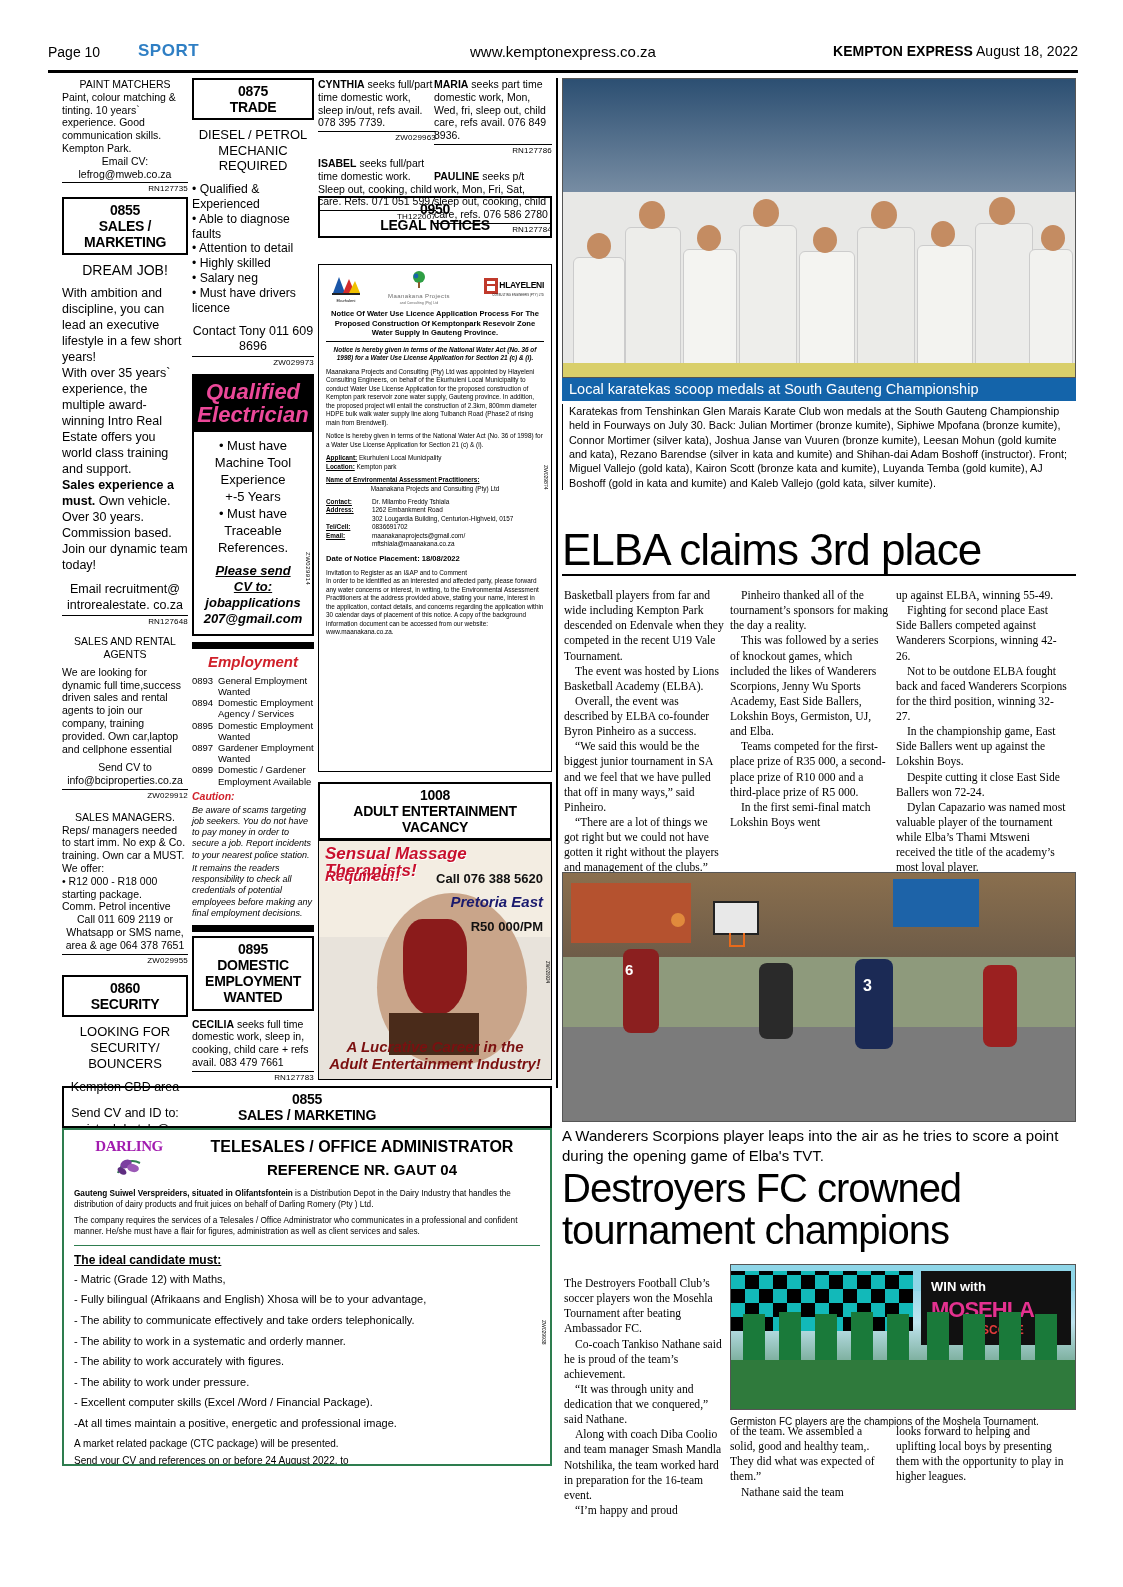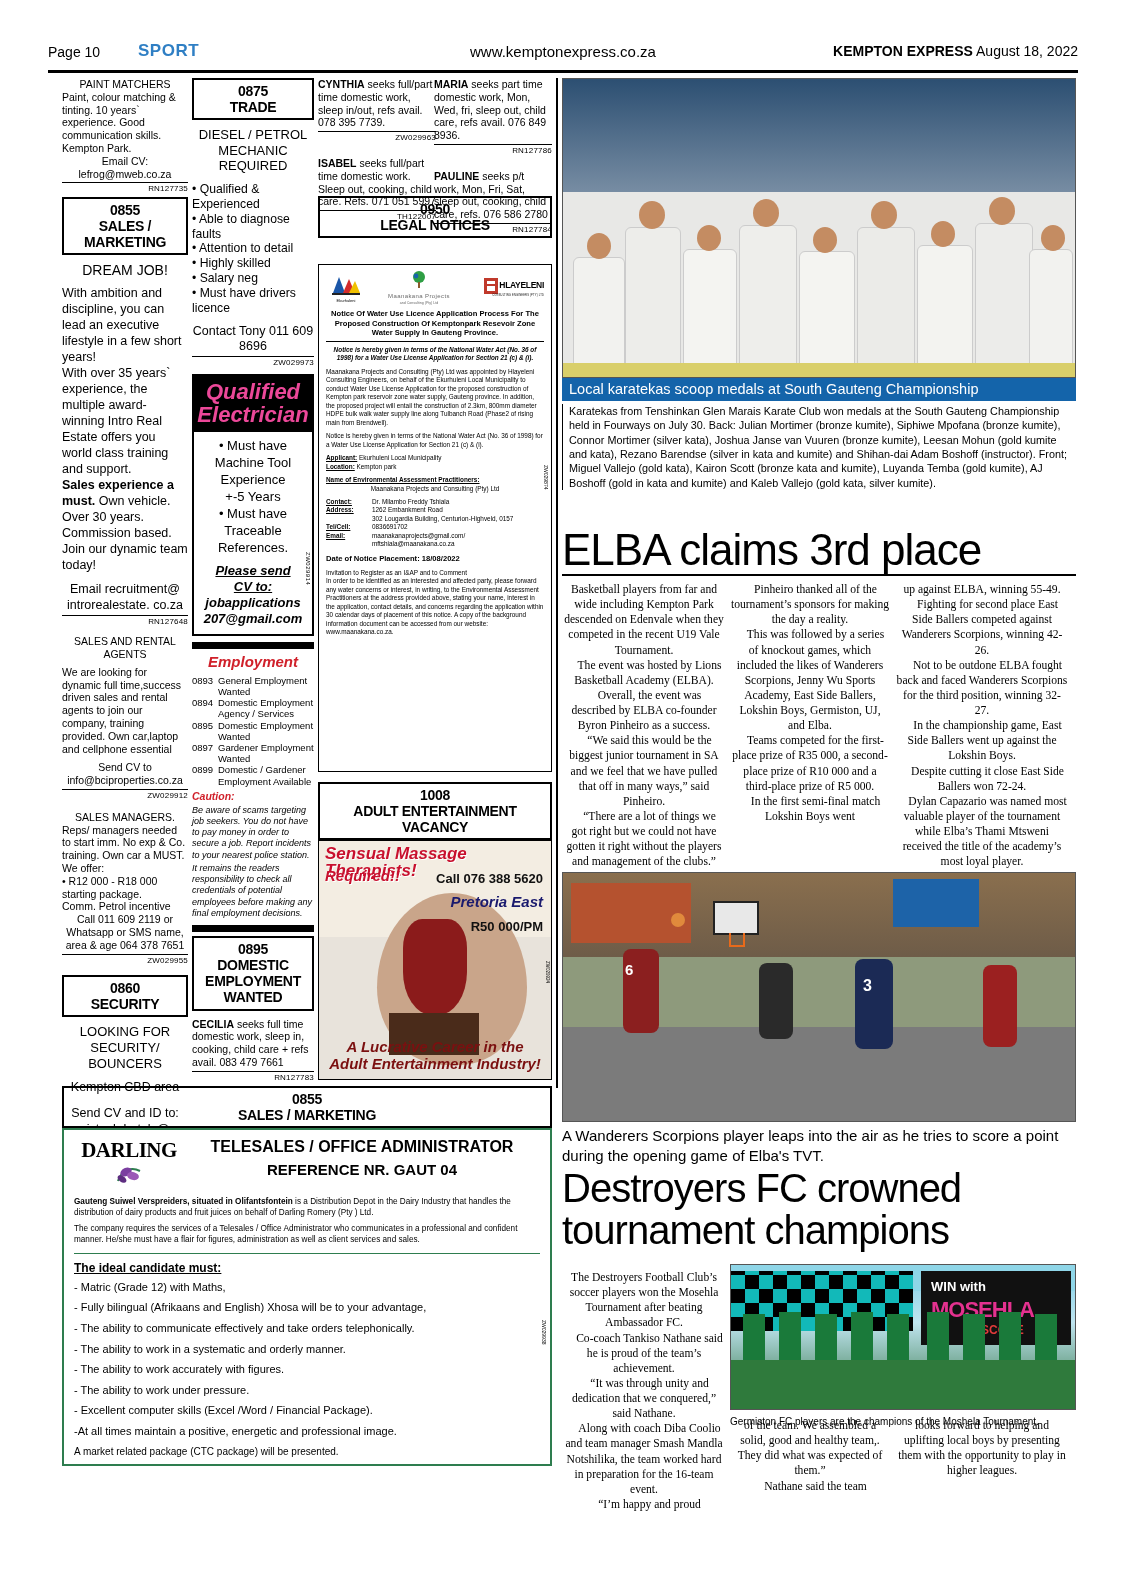--- a/index.html
+++ b/index.html
@@ -102,22 +102,22 @@
      background:#c9a58a; border-radius:50% 50% 45% 45%/55% 55% 45% 45%; }
   .lady2 { position:absolute; left:84px; top:78px; width:64px; height:96px; background:#8b1b1b; border-radius:30% 30% 45% 45%; }
   .stool { position:absolute; left:70px; top:172px; width:90px; height:42px; background:#4a2b1a; }
 
   
   #cat0855b { position:absolute; left:62px; top:1086px; width:490px; }
 
   
   .darling { position:absolute; left:62px; top:1128px; width:490px; height:338px;
      border:2.5px solid #2e7d4f; background:#fff; padding:8px 10px; overflow:hidden; font-size:9px; }
-  .darling-logo { font-family:"Liberation Serif", serif; font-weight:bold; font-size:21px;
-     color:#000000; letter-spacing:-.5px; }
+  .darling-logo { font-family:"Liberation Serif", serif; font-weight:bold; font-size:15px;
+     color:#a21caf; letter-spacing:-.5px; }
   .darling-head { text-align:center; font-weight:bold; font-size:16px; }
   .darling-sub { text-align:center; font-weight:bold; font-size:15px; margin-top:5px; }
   .darling-p { font-size:8.2px; line-height:1.3; margin:6px 0 0; }
   .darling-rule { border-bottom:1.5px solid #2e7d4f; margin:7px 0 7px; }
   .darling-ideal { font-weight:bold; font-size:12px; text-decoration:underline; margin-bottom:6px; }
   .darling-li { font-size:11px; line-height:1.15; margin-bottom:8px; }
   .darling-small { font-size:10px; margin-top:6px; }
 
   
   .sep-v { position:absolute; left:556px; top:78px; width:1.5px; height:1010px; background:#000; }
@@ -129,21 +129,21 @@
      background:#1464aa; color:#fff; font-size:14.5px; line-height:23px; padding-left:7px; }
   .caption-body { position:absolute; left:562px; top:404px; width:514px; font-size:10.8px;
      line-height:1.33; border-left:1.5px solid #000; padding-left:6px; }
 
   .headline { position:absolute; font-family:"Liberation Sans", sans-serif; font-weight:normal; }
   #elba-head { left:562px; top:528px; width:514px; font-size:44px; line-height:.98;
      letter-spacing:-1px; }
   #elba-rule { position:absolute; left:562px; top:574px; width:514px; height:1.5px; background:#000; }
 
   .artcol { position:absolute; font-family:"Liberation Serif", serif; font-size:11.6px;
-     line-height:1.305; text-align:center; }
+     line-height:1.305; text-align:left;margin-top:6px; }
   .artcol p { margin:0; text-indent:11px; }
   .artcol p.first { text-indent:0; }
 
   #elba-c1 { left:564px; top:582px; width:160px; }
   #elba-c2 { left:730px; top:582px; width:160px; }
   #elba-c3 { left:896px; top:582px; width:172px; }
 
   #bball-photo { left:562px; top:872px; width:514px; height:250px;
      background:linear-gradient(#6a7f53,#9fb089 45%,#6b6b6b); }
   #bball-cap { position:absolute; left:562px; top:1126px; width:514px; font-size:15px;

